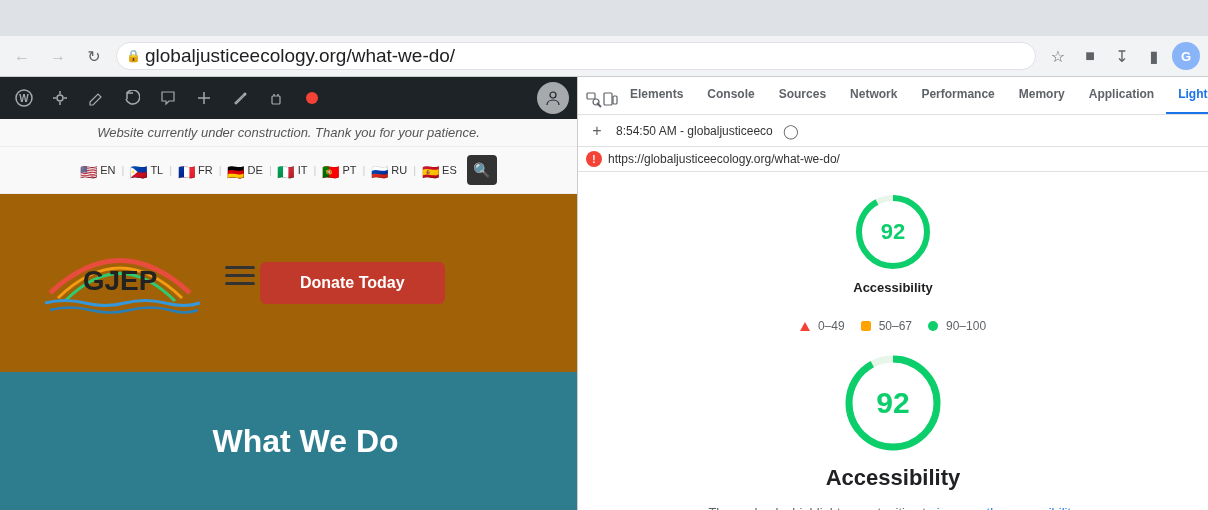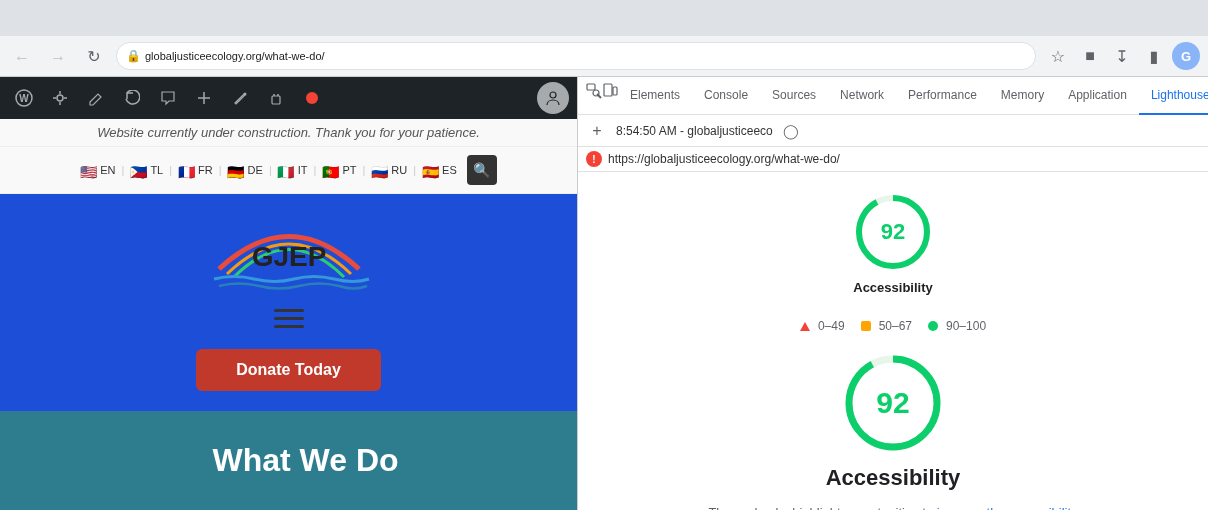--- a/index.html
+++ b/index.html
@@ -50,21 +50,21 @@
       font-size: 12px;
       z-index: 1;
     }
     .address-input {
       width: 100%;
       height: 28px;
       border-radius: 14px;
       border: 1px solid #dfe1e5;
       background: #fff;
       padding: 0 12px 0 28px;
-      font-size: 11px;
+      font-size: 19px;
       color: #202124;
       outline: none;
     }
     .nav-icons-right {
       display: flex;
       align-items: center;
       gap: 4px;
     }
     .nav-icon-btn {
       width: 28px; height: 28px;
@@ -186,24 +186,23 @@
       display: flex; align-items: center; justify-content: center;
       color: #fff;
       font-size: 14px;
       margin-left: 4px;
     }
 
     
     .website-body {
       flex: 1;
       display: flex;
-      flex-direction: column;
       align-items: center;
       padding: 20px;
-      background: #1d4ed8;
+      background: #a16207;
     }
 
     
     .gjep-logo {
       width: 200px;
       height: 80px;
       position: relative;
       margin-bottom: 10px;
     }
 
@@ -256,26 +255,27 @@
       flex: 1;
       background: #fff;
       display: flex;
       flex-direction: column;
       overflow: hidden;
     }
 
     
     .devtools-topbar {
       display: flex;
-      align-items: flex-start;
+      align-items: flex-end;
       height: 38px;
       border-bottom: 1px solid #e0e0e0;
       padding: 0 8px;
       gap: 0;
       flex-shrink: 0;
+      font-weight: bold;
     }
     .devtools-tab {
       padding: 0 12px;
       height: 38px;
       display: flex;
       align-items: center;
       font-size: 12px;
       color: #5f6368;
       cursor: pointer;
       border-bottom: 2px solid transparent;

